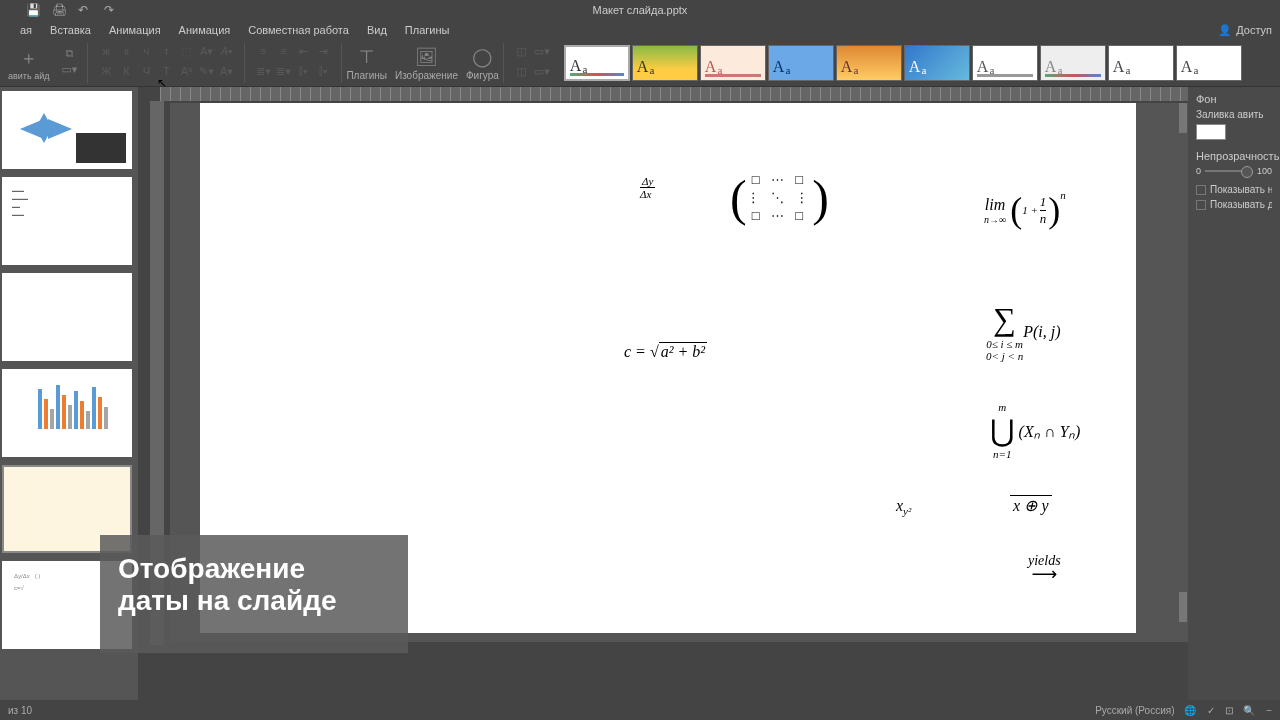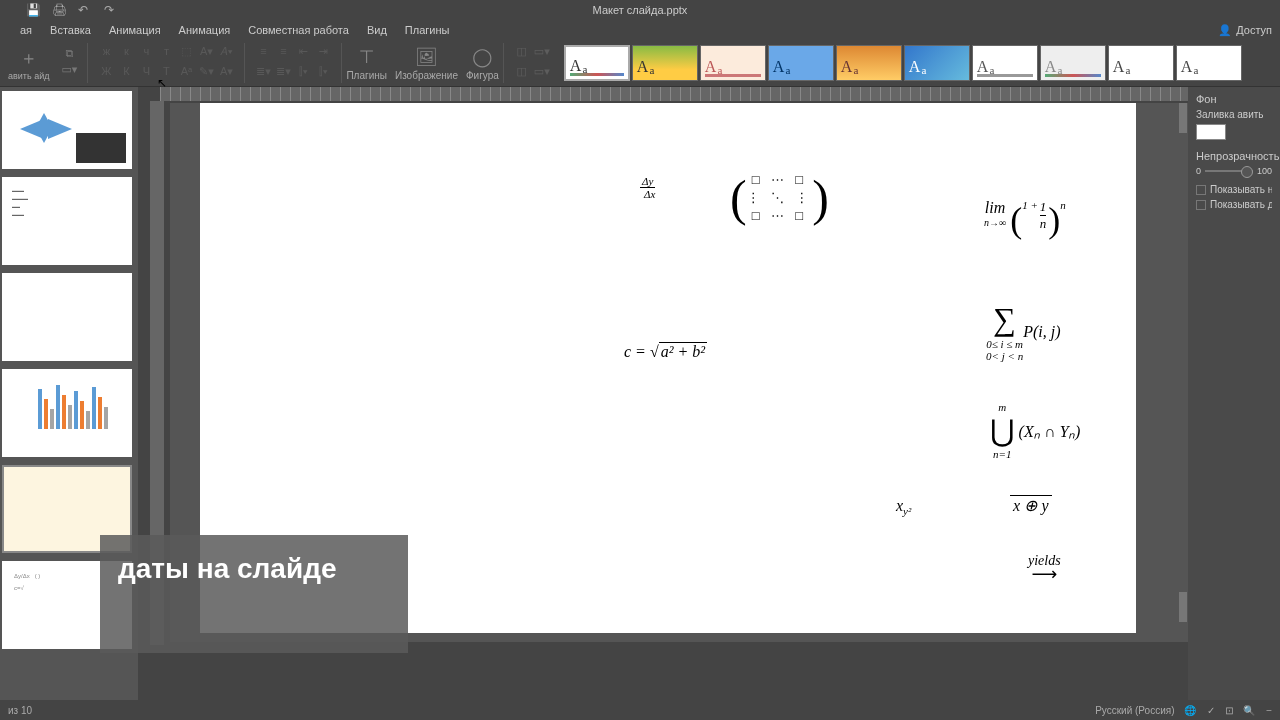--- a/index.html
+++ b/index.html
@@ -244,36 +244,36 @@
       <div style="padding:10px;font-size:6px;color:#888">Δy/Δx &nbsp; ( )<br><br>c=√</div>
     </div>
   </div>
 
   <div class="rulerv"></div>
   <div class="rulerh"></div>
 
   <div class="canvas">
     <div class="slide">
 
-      <div class="eq" style="left:440px;top:72px;text-align:right">
+      <div class="eq" style="left:440px;top:72px;text-align:left">
         <div style="border-bottom:1px solid #000;padding:0 2px">Δy</div>
         <div>Δx</div>
       </div>
 
       <div class="eq" style="left:530px;top:66px;font-style:normal;display:flex;align-items:center">
         <span style="font-size:50px">(</span>
         <div style="font-size:13px;line-height:1.4;text-align:center;letter-spacing:4px">
           <div>□  ⋯  □</div>
           <div>⋮  ⋱  ⋮</div>
           <div>□  ⋯  □</div>
         </div>
         <span style="font-size:50px">)</span>
       </div>
 
-      <div class="eq" style="left:784px;top:96px;display:flex;align-items:flex-start">
+      <div class="eq" style="left:784px;top:86px;display:flex;align-items:center">
         <div style="text-align:center;margin-right:4px">
           <div style="font-size:16px">lim</div>
           <div style="font-size:10px">n→∞</div>
         </div>
         <span style="font-size:36px;font-style:normal">(</span>
         <span>1 +</span>
         <span style="display:inline-block;text-align:center;margin:0 2px">
           <span style="display:block;border-bottom:1px solid #000;font-size:13px">1</span>
           <span style="display:block;font-size:13px">n</span>
         </span>
@@ -339,20 +339,21 @@
       </div>
     <div class="chk">
         <div class="box"></div>
         <span>Показывать дату и</span>
       </div>
   </div>
 </div>
 
 <div class="overlay">
   <div class="txt">
+    <div>Отображение</div>
     <div>даты на слайде</div>
   </div>
 </div>
 
 <div class="status">
   <span>из 10</span>
   <div class="rgt">
     <span>Русский (Россия)</span>
     <span>🌐</span>
     <span>✓</span>

